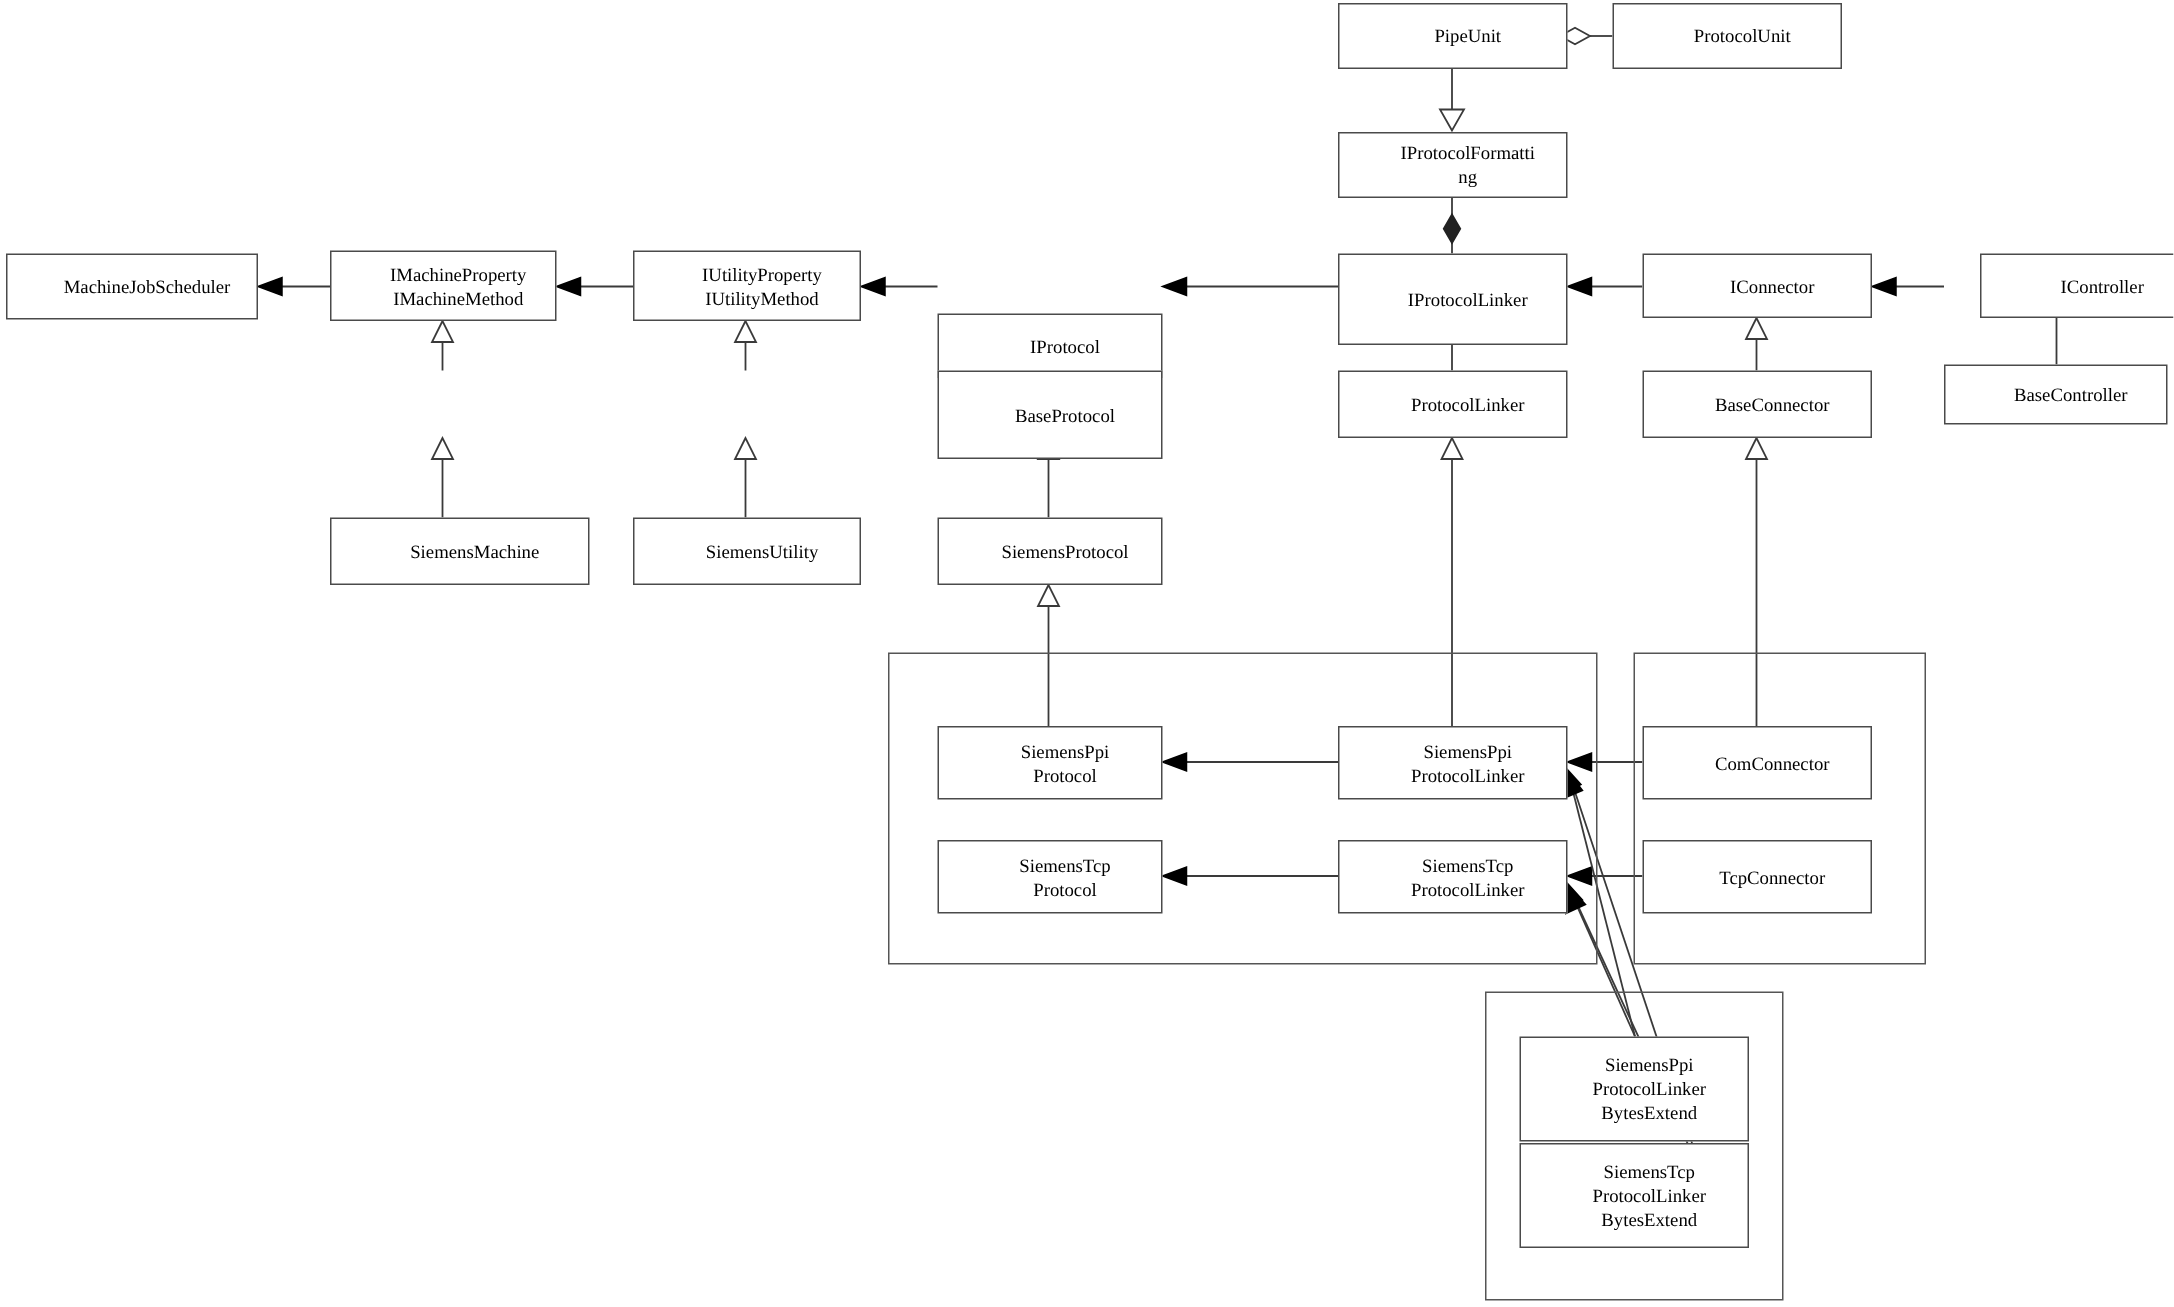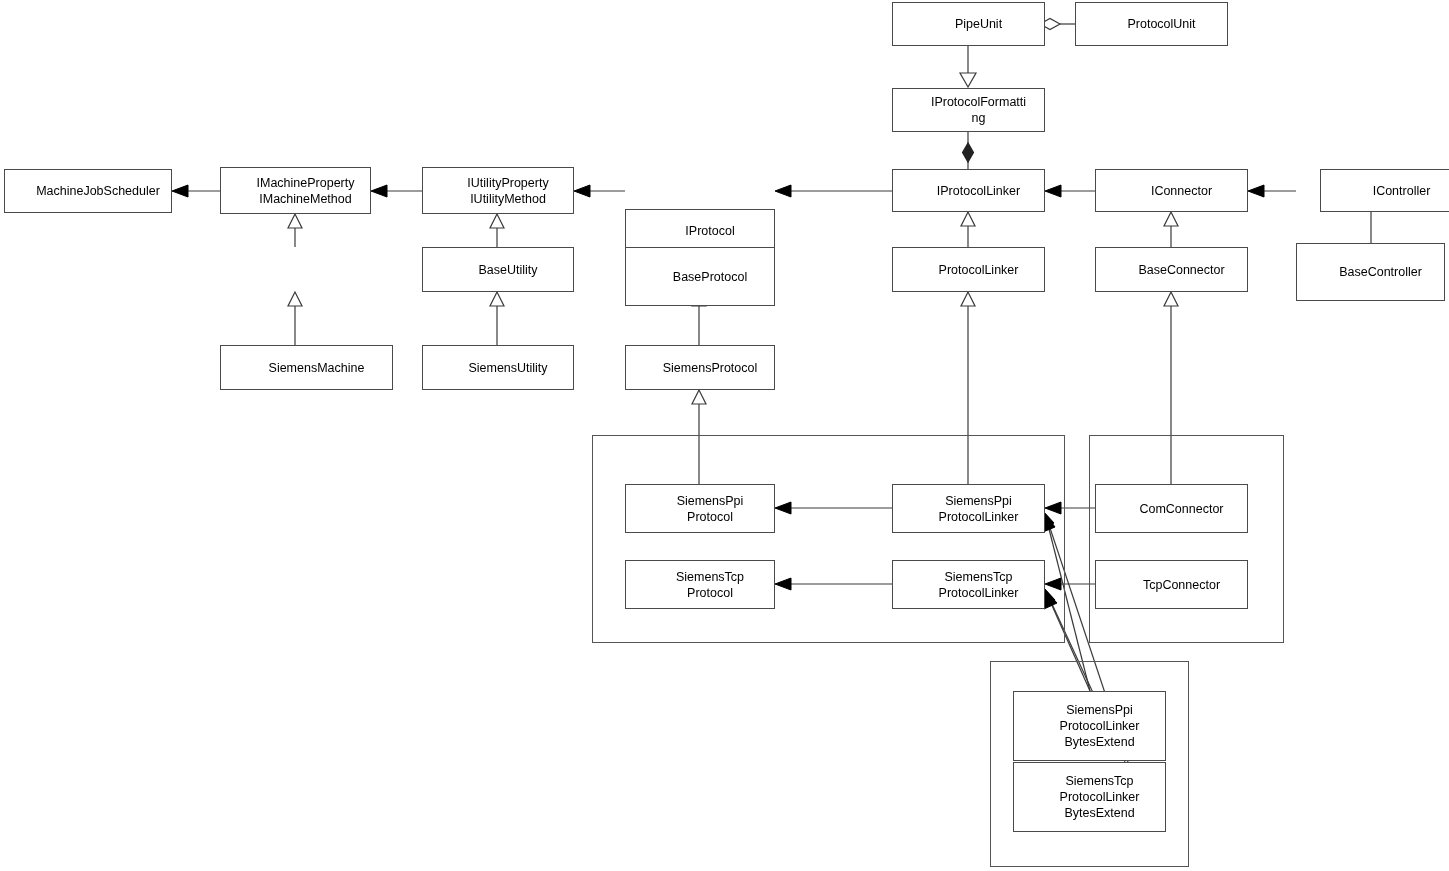--- a/index.html
+++ b/index.html
@@ -7,21 +7,21 @@
   #canvas{position:relative;width:1449px;height:871px;background:#ffffff;overflow:hidden;}
   .node{
     position:absolute;
     border:1px solid #4a4a4a;
     background:#ffffff;
     box-sizing:border-box;
     display:flex;
     align-items:center;
     justify-content:center;
     text-align:center;
-    font-family:Liberation Sans, sans-serif;
+    font-family:Liberation Serif, serif;
     font-size:12.5px;
     line-height:16px;
     color:#000000;
     white-space:pre-line;
     letter-spacing:0px;
     padding-left:20px;
   }
   .group{
     position:absolute;
     border:1px solid #555555;
@@ -196,28 +196,27 @@
   <div class="node" style="left: 892px; top: 2px; width: 153px; height: 44px;">PipeUnit</div>
   <div class="node" style="left: 1075px; top: 2px; width: 153px; height: 44px;">ProtocolUnit</div>
   <div class="node" style="left: 892px; top: 88px; width: 153px; height: 44px;">IProtocolFormatti
 ng</div>
   <div class="node" style="left: 220px; top: 167px; width: 151px; height: 47px;">IMachineProperty
 IMachineMethod</div>
   <div class="node" style="left: 4px; top: 169px; width: 168px; height: 44px;">MachineJobScheduler</div>
   <div class="node" style="left: 422px; top: 167px; width: 152px; height: 47px;">IUtilityProperty
 IUtilityMethod</div>
   <div class="node" style="left: 625px; top: 169px; width: 150px; height: 43px; margin-top: 40px;">IProtocol</div>
-  <div class="node" style="left: 892px; top: 169px; width: 153px; height: 43px;">IProtocolLinker</div>
+  <div class="node" style="left: 892px; top: 169px; width: 153px; height: 61px;">IProtocolLinker</div>
   <div class="node" style="left: 1095px; top: 169px; width: 153px; height: 43px; text-align: right;">IConnector</div>
   <div class="node" style="left: 1320px; top: 169px; width: 143px; height: 43px;">IController</div>
-  <div class="node" style="left: 422px; top: 247px; width: 152px; height: 45px;">BaseUtility</div>
   <div class="node" style="left: 625px; top: 247px; width: 150px; height: 59px; text-align: right;">BaseProtocol</div>
   <div class="node" style="left: 892px; top: 247px; width: 153px; height: 45px;">ProtocolLinker</div>
   <div class="node" style="left: 1095px; top: 247px; width: 153px; height: 45px;">BaseConnector</div>
-  <div class="node" style="left: 1296px; top: 243px; width: 149px; height: 58px; text-align: right;">BaseController</div>
+  <div class="node" style="left: 1296px; top: 243px; width: 149px; height: 40px; text-align: right;">BaseController</div>
   <div class="node" style="left: 220px; top: 345px; width: 173px; height: 45px;">SiemensMachine</div>
   <div class="node" style="left: 422px; top: 345px; width: 152px; height: 45px;">SiemensUtility</div>
   <div class="node" style="left: 625px; top: 345px; width: 150px; height: 45px;">SiemensProtocol</div>
   <div class="node" style="left: 625px; top: 484px; width: 150px; height: 49px;">SiemensPpi
 Protocol</div>
   <div class="node" style="left: 625px; top: 560px; width: 150px; height: 49px;">SiemensTcp
 Protocol</div>
   <div class="node" style="left: 892px; top: 484px; width: 153px; height: 49px;">SiemensPpi
 ProtocolLinker</div>
   <div class="node" style="left: 892px; top: 560px; width: 153px; height: 49px;">SiemensTcp

